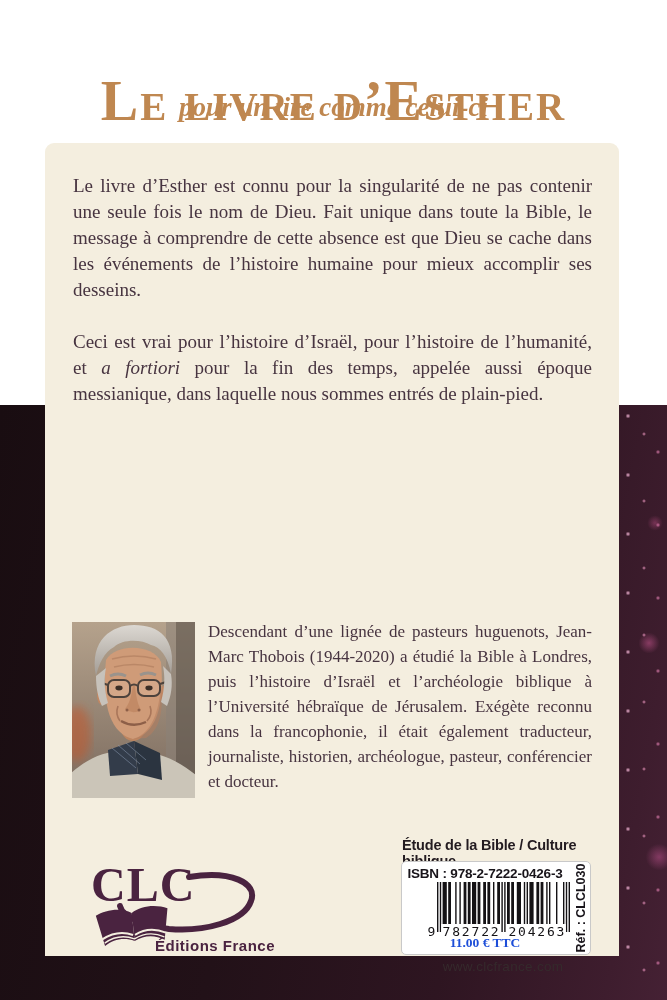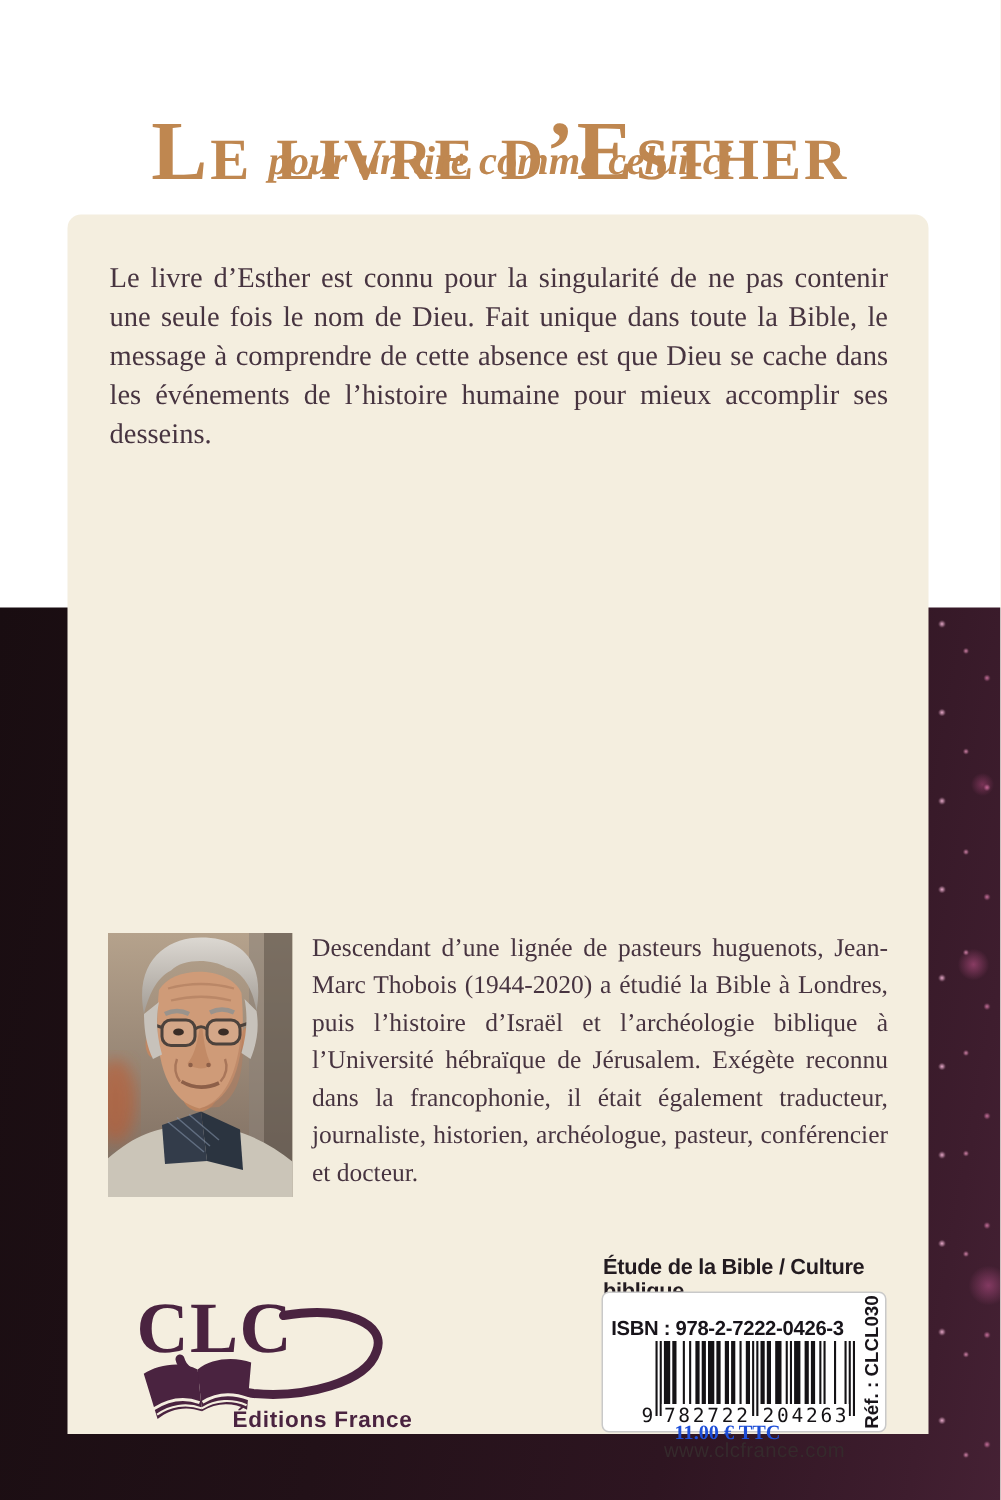--- a/index.html
+++ b/index.html
@@ -29,21 +29,21 @@
   .synopsis p{margin:0 0 26px 0;}
   .bio{position:absolute;left:27px;top:479px;width:520px;display:flex;gap:13px;}
   .photo{width:123px;height:176px;flex:none;display:block;}
   .bio-text{font-size:17px;line-height:25px;text-align:justify;color:var(--ink,#473440);margin-top:-3px;}
   .logo{position:absolute;left:46px;top:722px;width:212px;height:96px;}
   .category{position:absolute;left:357px;top:694px;width:205px;
        font-family:"Liberation Sans","DejaVu Sans",sans-serif;font-weight:700;
        font-size:14.5px;letter-spacing:-0.2px;color:#231b20;}
   .isbn-box{position:absolute;left:356px;top:718px;width:190px;height:94px;box-sizing:border-box;
        background:#ffffff;border:1.5px solid #c9c9c9;border-radius:5px;}
-  .isbn{width:166px;text-align:center;margin-top:16px;
+  .isbn{width:166px;text-align:center;margin-top:4px;
        font-family:"Liberation Sans","DejaVu Sans",sans-serif;font-weight:700;
        font-size:13.5px;letter-spacing:-0.2px;color:#18141a;}
   .barcode-wrap{position:relative;margin:1px 0 0 24px;width:144px;height:56px;}
   .price{width:166px;text-align:center;margin-top:-3px;
        font-family:Liberation Serif, serif;font-weight:700;
        font-size:13.5px;color:#1d4ed8;}
   .ref{position:absolute;left:133px;top:38px;width:94px;height:16px;text-align:center;
        transform:rotate(-90deg);white-space:nowrap;
        font-family:"Liberation Sans","DejaVu Sans",sans-serif;font-weight:700;
        font-size:12.5px;color:#18141a;}
@@ -57,20 +57,21 @@
 <div class="bg-dark"></div>
 <div class="glitter"></div>
 
 <h1 class="title">Le livre d’Esther</h1>
 <div class="subtitle">pour un tire comme celui-ci</div>
 
 <div class="panel">
 
   <div class="synopsis">
     <p>Le livre d’Esther est connu pour la singularité de ne pas contenir une seule fois le nom de Dieu. Fait unique dans toute la Bible, le message à comprendre de cette absence est que Dieu se cache dans les événements de l’histoire humaine pour mieux accomplir ses desseins.</p>
+    <p><span>Ceci est vrai pour l’histoire d’Israël, pour l’histoire de l’humanité, et </span><i>a fortiori</i><span> pour la fin des temps, appelée aussi époque messianique, dans laquelle nous sommes entrés de plain-pied.</span></p>
   </div>
 
   <div class="bio">
     <svg class="photo" viewBox="0 0 123 176" xmlns="http://www.w3.org/2000/svg">
       <defs>
         <linearGradient id="bgG" x1="0" y1="0" x2="0" y2="1">
           <stop offset="0" stop-color="#b5a28c"></stop>
             <stop offset="1" stop-color="#7a6a5e"></stop>
         </linearGradient>
         <linearGradient id="hairG" x1="0" y1="0" x2="0" y2="1">

